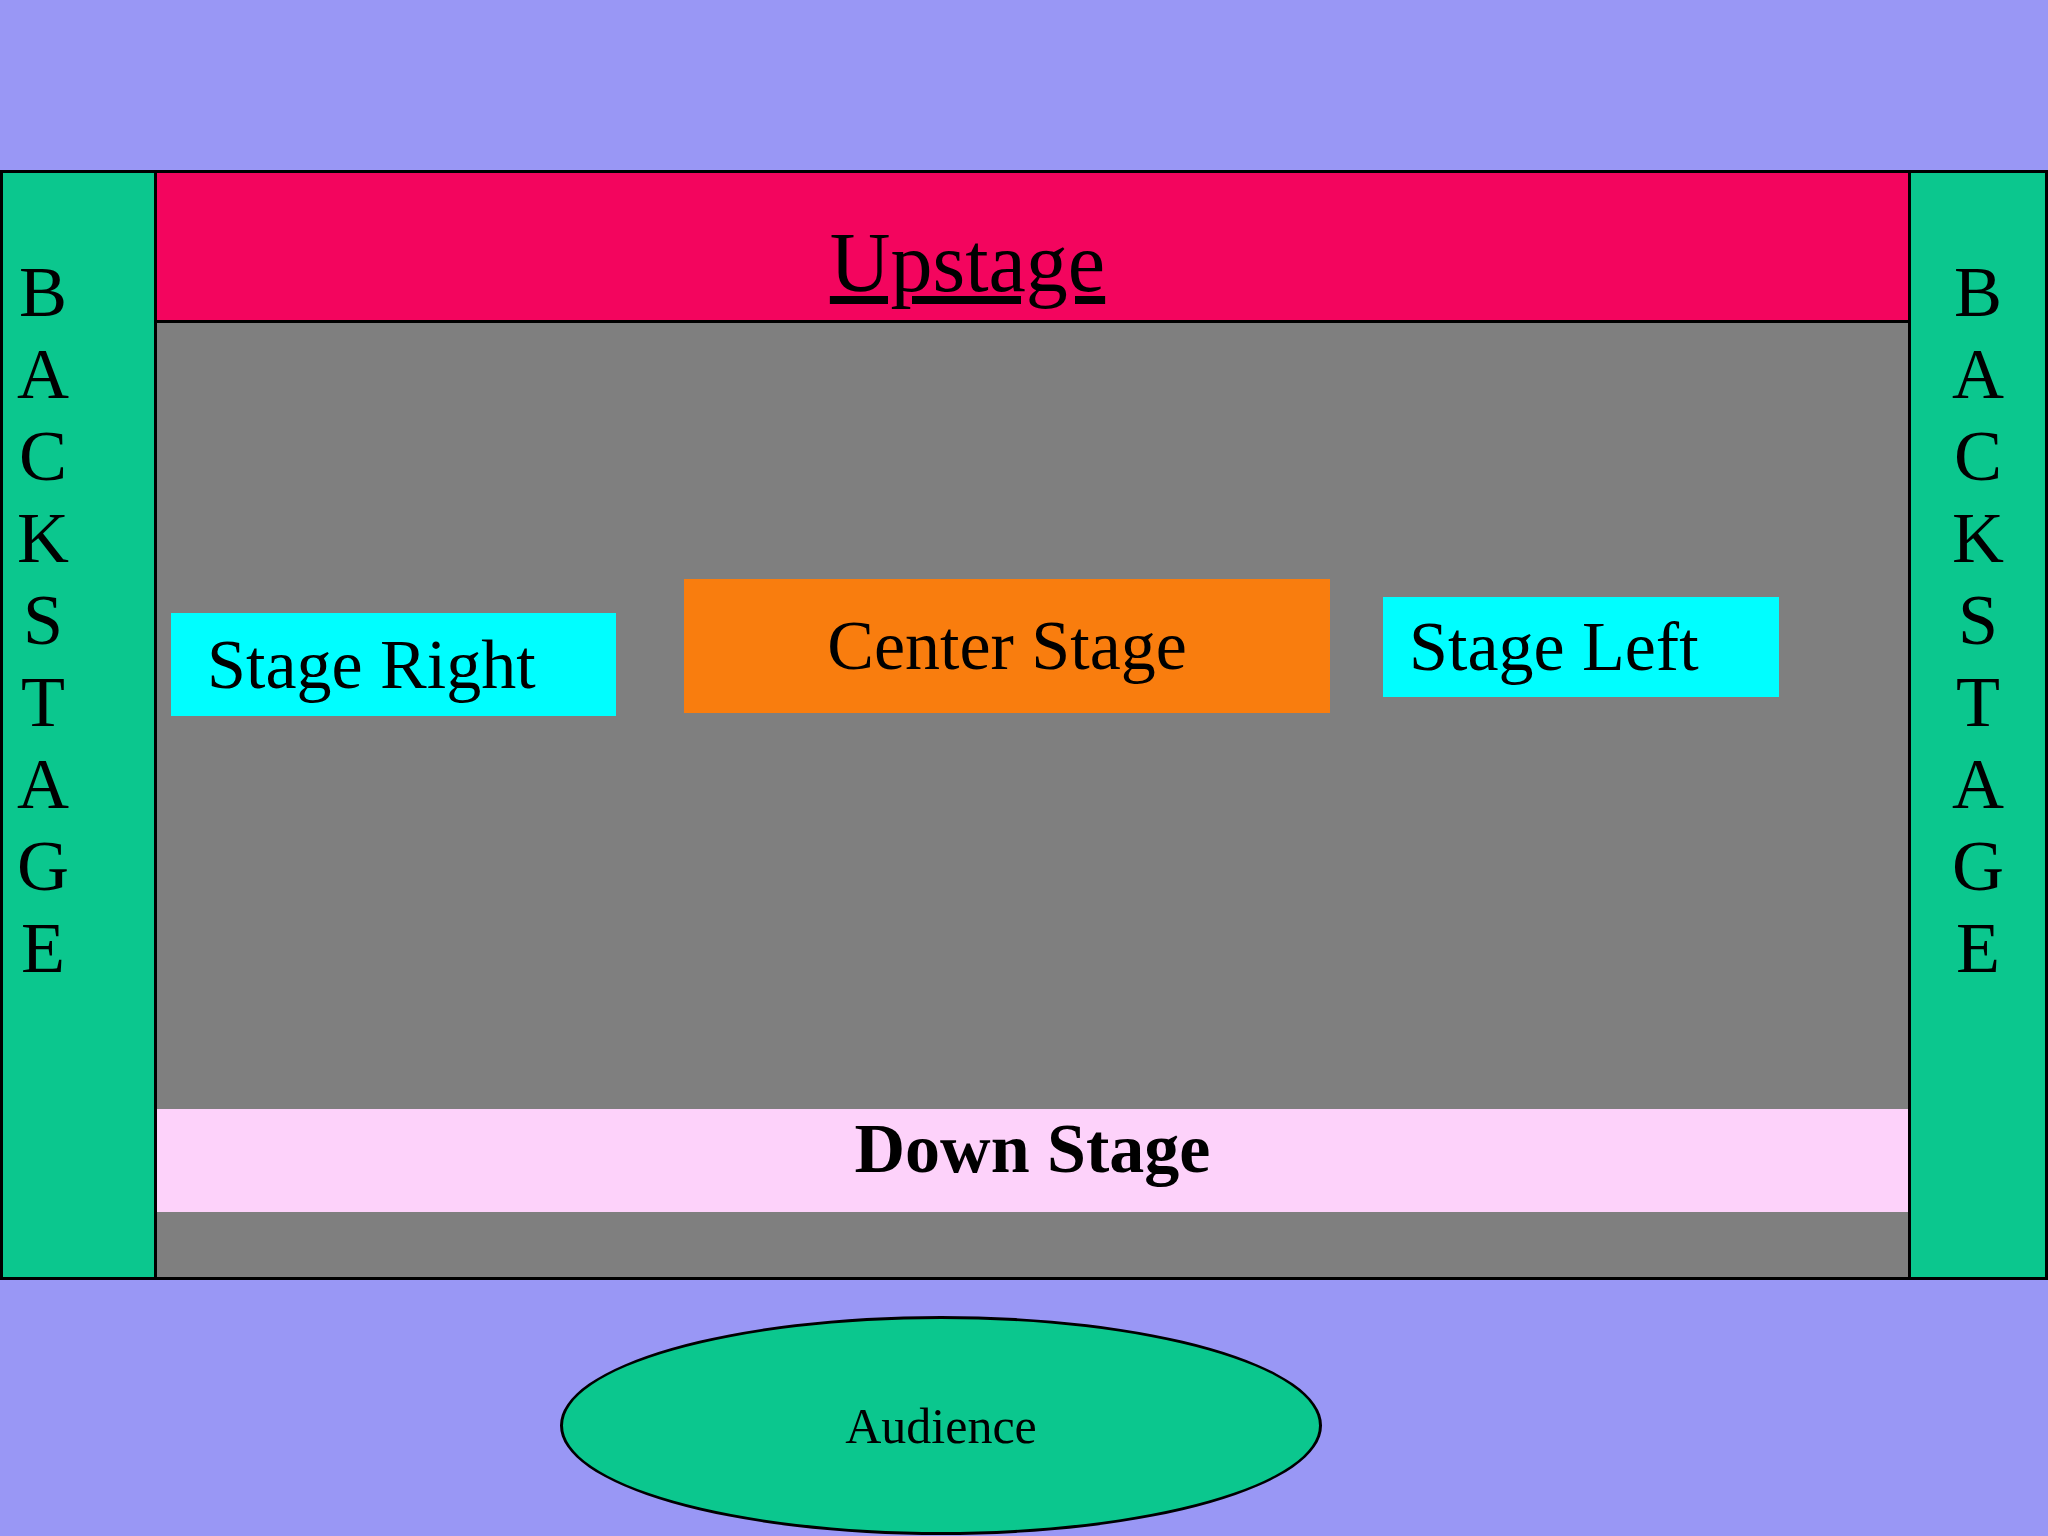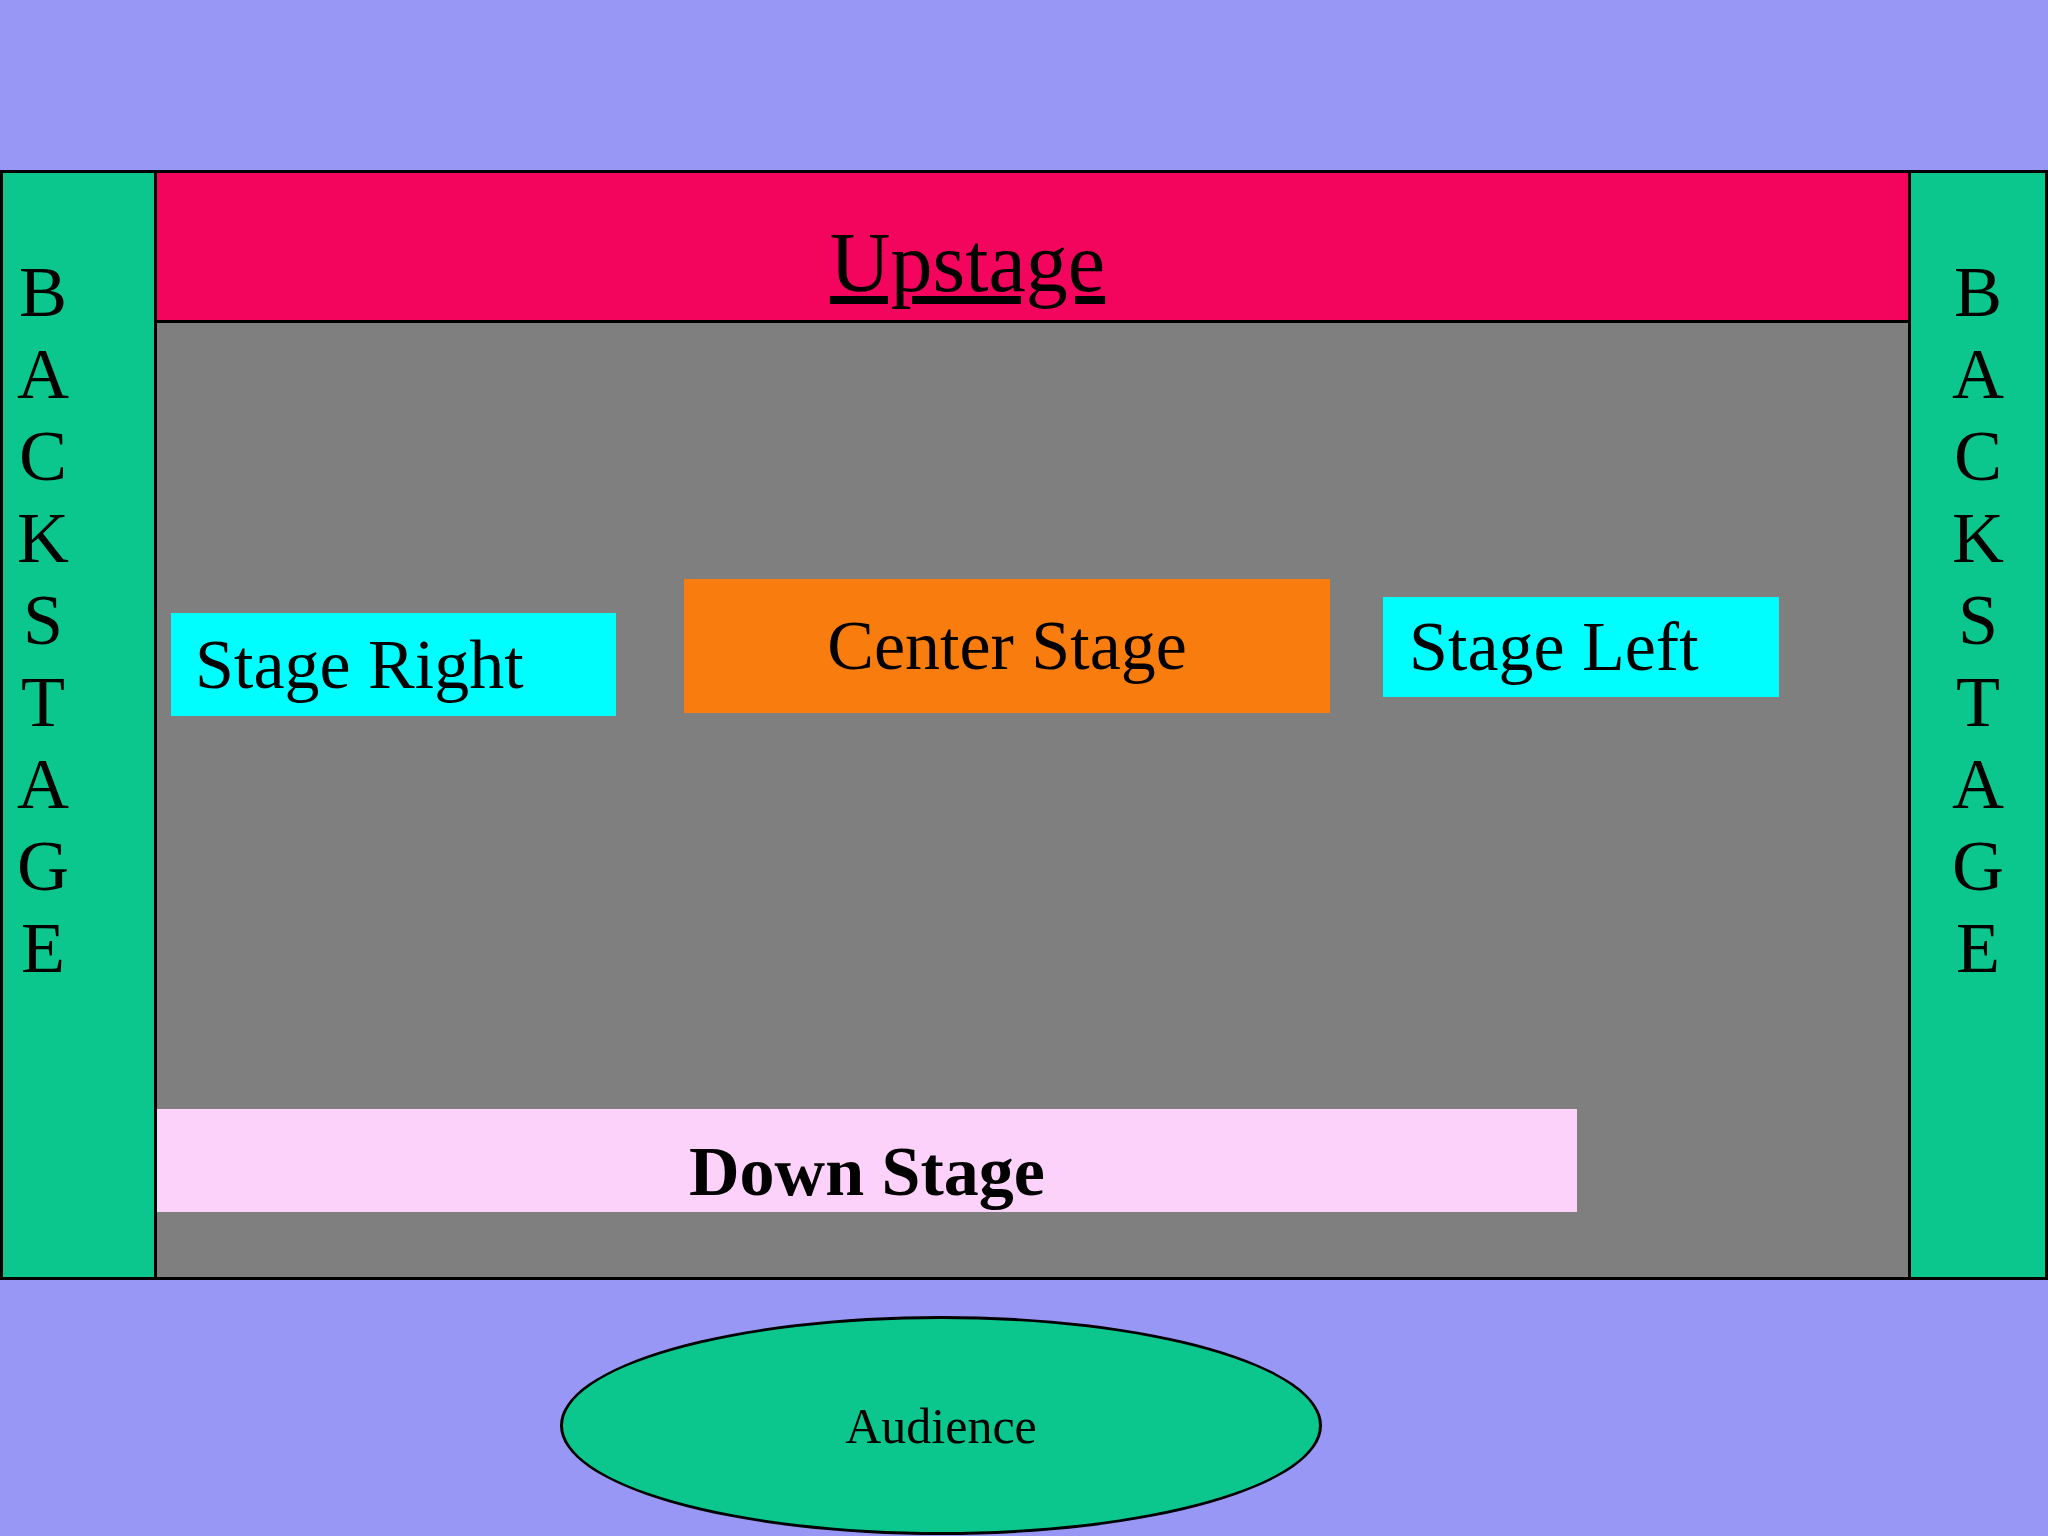--- a/index.html
+++ b/index.html
@@ -27,33 +27,33 @@
     left: 154px; top: 170px; width: 1757px; height: 153px;
     background: var(--upstage_band, #F3055E);
     border: 3px solid var(--outline, #000);
     display: flex; align-items: center; justify-content: center; text-decoration: underline;
   }
   .upstage .label {
     font-size: 84px;
     position: relative; left: -65px; top: 16px;
   }
   .downstage {
-    left: 157px; top: 1109px; width: 1420px; height: 103px;
+    left: 157px; top: 1109px; width: 1751px; height: 103px;
     background: var(--downstage_band, #FDD2FA);
-    display: flex; align-items: flex-end; justify-content: center;
+    display: flex; align-items: flex-start; justify-content: center;
     font-weight: bold; font-size: 70px;
   }
   .zone {
     display: flex; align-items: center;
     font-size: 70px;
   }
   .zone.stage-right {
     left: 171px; top: 613px; width: 445px; height: 103px;
     background: var(--side_zone, #00FEFF);
-    padding-left: 24px;
+    padding-left: 36px;
   }
   .zone.center-stage {
     left: 684px; top: 579px; width: 646px; height: 134px;
     background: var(--center_zone, #F97D0E);
     justify-content: center;
   }
   .zone.stage-left {
     left: 1383px; top: 597px; width: 396px; height: 100px;
     background: var(--side_zone, #00FEFF);
     padding-left: 26px;

